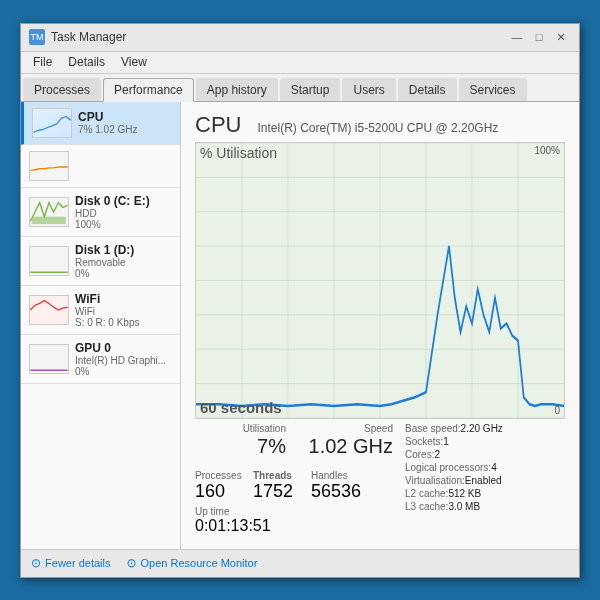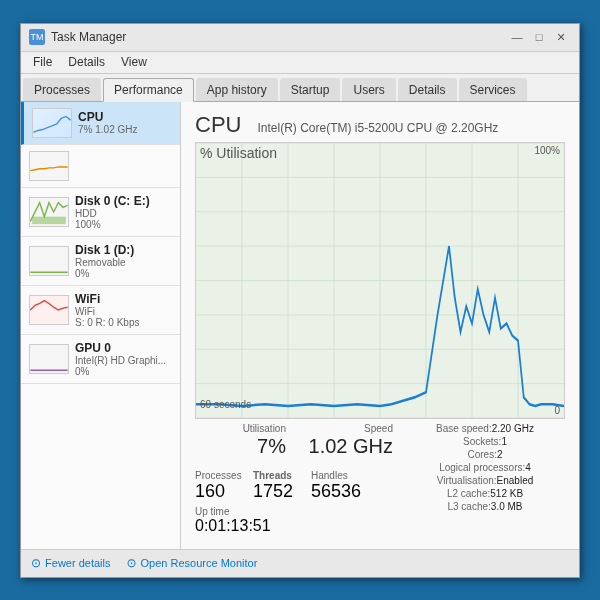--- a/index.html
+++ b/index.html
@@ -179,24 +179,25 @@
     }
     .chart-label-top-right {
       position: absolute;
       top: 2px;
       right: 4px;
       font-size: 10px;
       color: #555;
     }
     .chart-label-bottom-left {
       position: absolute;
-      bottom: 8px;
+      bottom: 2px;
       left: 4px;
-      font-size: 10px;
-      color: #555;
+      font-size: 15px;
+      color: #555;
+      font-weight: bold;
     }
     .chart-label-bottom-right {
       position: absolute;
       bottom: 2px;
       right: 4px;
       font-size: 10px;
       color: #555;
     }
     .chart-svg {
       width: 100%;
@@ -208,21 +209,21 @@
     }
     .stats-row {
       display: flex;
       gap: 16px;
       margin-bottom: 12px;
       text-align: right;
     }
     .stat-group { flex: 1; }
     .stat-label { font-size: 10px; color: #666; }
     .stat-value { font-size: 20px; font-weight: 300; color: #222; line-height: 1.2; }
-    .info-row { display: flex; justify-content: center; margin-bottom: 2px; }
+    .info-row { display: flex; justify-content: flex-start; margin-bottom: 2px; }
     .info-key { font-size: 10px; color: #666; }
     .info-val { font-size: 10px; color: #222; font-weight: 500; }
     .footer {
       height: 28px;
       background: #e8e8e8;
       border-top: 1px solid #ccc;
       display: flex;
       align-items: center;
       padding: 0 10px;
       gap: 16px;

